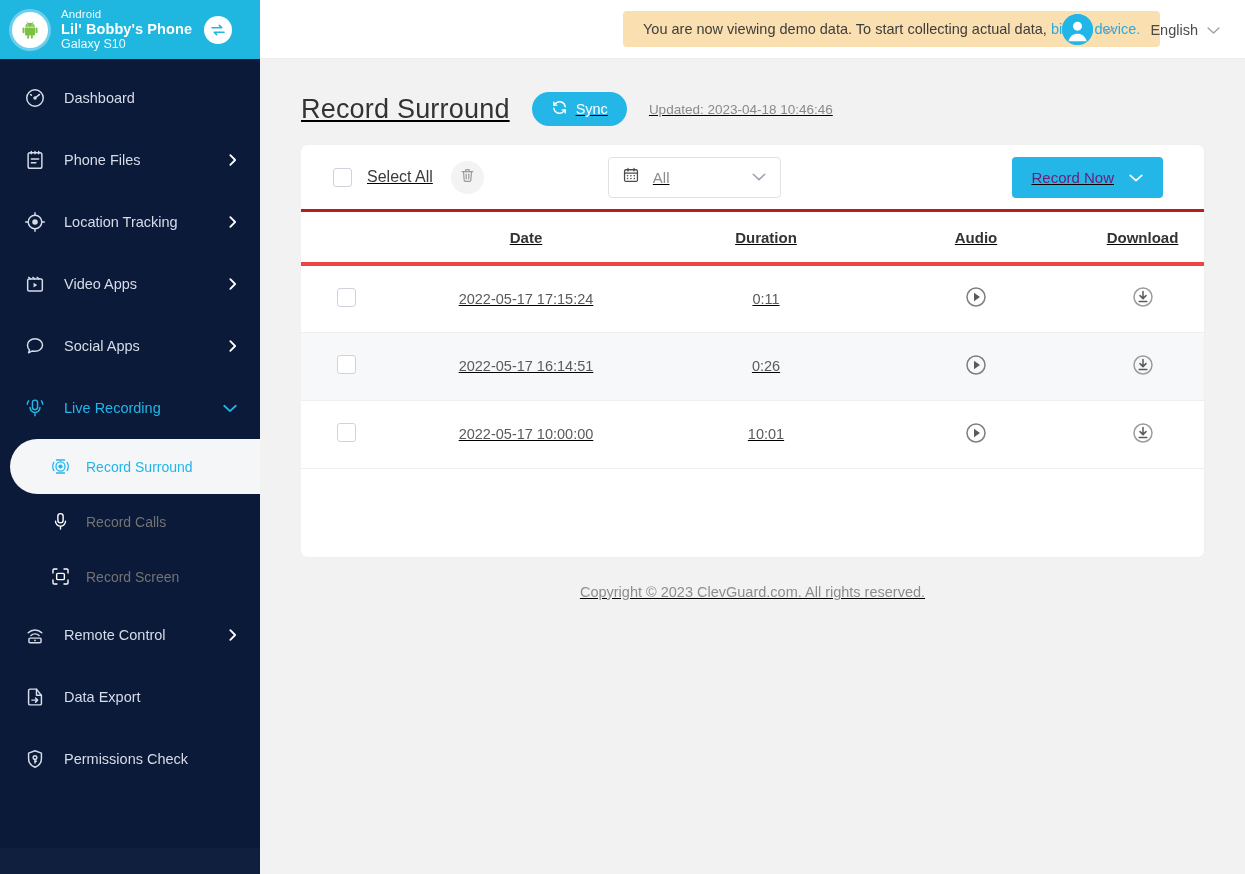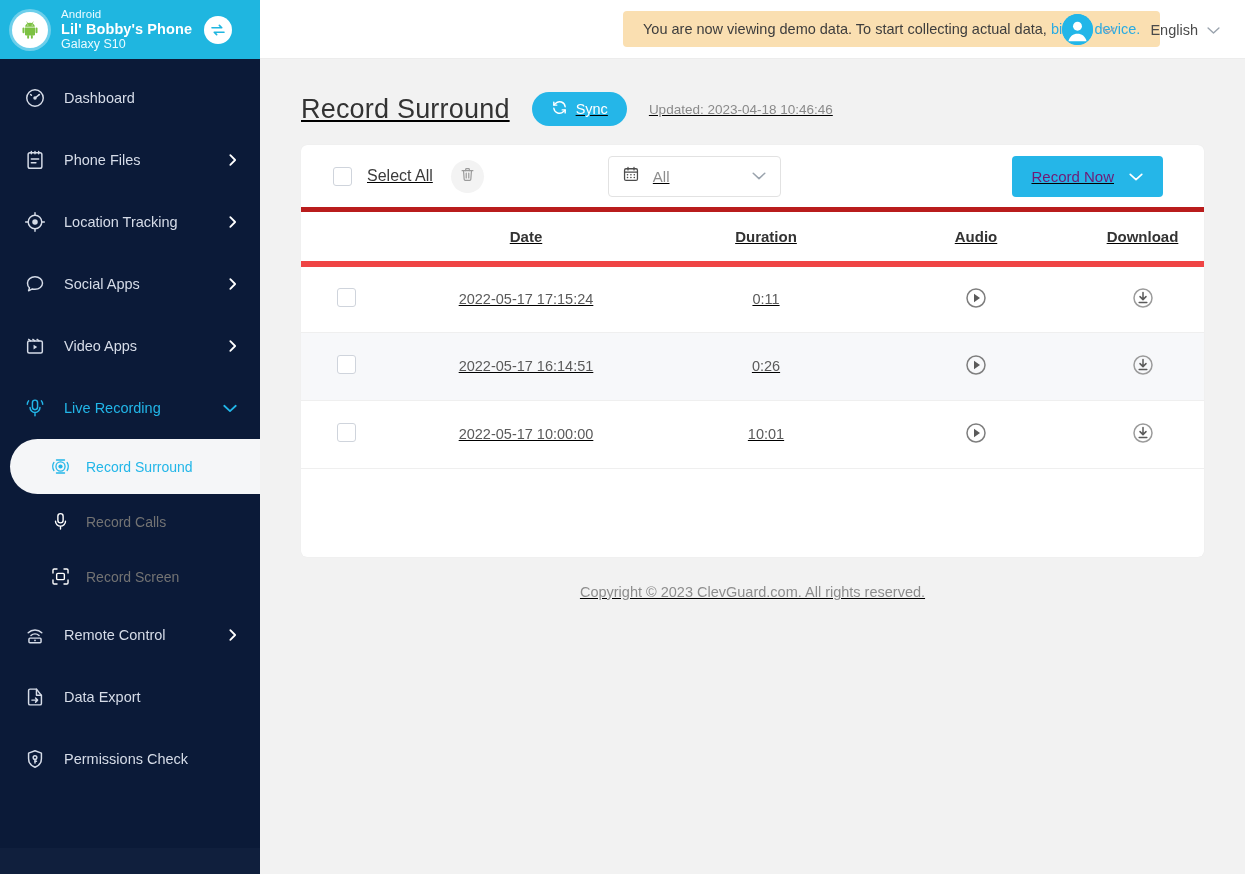--- a/index.html
+++ b/index.html
@@ -137,21 +137,21 @@
   .card {
     background: #ffffff; border-radius: 6px;
     margin-top: 8px;
     height: 412px;
     display: flex; flex-direction: column;
     box-shadow: 0 0 1px rgba(0,0,0,.08);
   }
   .card-toolbar {
     height: 67px; display: flex; align-items: center;
     padding: 0 41px 0 32px;
-    border-bottom: 5px solid #b91c1c;
+    border-bottom: 3px solid #b91c1c;
   }
   .chkbox {
     width: 19px; height: 19px; border: 1px solid #cfd4dc; border-radius: 3px;
     background: #ffffff; cursor: pointer; flex: 0 0 19px;
   }
   .select-all-label { margin-left: 15px; font-size: 16px; color: #3b3b3b; }
   .trash-btn {
     width: 33px; height: 33px; border-radius: 50%;
     background: #f3f3f3; margin-left: 18px;
     display: flex; align-items: center; justify-content: center; cursor: pointer;
@@ -169,21 +169,21 @@
     height: 41px; border-radius: 4px; background: #25b6e8;
     color: #701a75; font-size: 15px;
     display: flex; align-items: center; gap: 14px;
     padding: 0 19px; cursor: pointer; border: none;
     font-family: "Liberation Sans", sans-serif;
   }
 
   table.rec-table { width: 100%; border-collapse: collapse; table-layout: fixed; }
   table.rec-table th {
     height: 52px; font-size: 15px; color: #333333; font-weight: bold;
-    border-bottom: 6px solid #ef4444;
+    border-bottom: 4px solid #ef4444;
   }
   table.rec-table td {
     height: 68px; font-size: 14.5px; color: #5a5a5a; text-align: center;
     border-bottom: 1px solid #efefef;
   }
   tr.alt td { background: #f7f8fa; }
   .col-check { width: 90px; }
   .col-date  { width: 270px; }
   .col-dur   { width: 210px; }
   .col-audio { width: 210px; }
@@ -270,40 +270,40 @@
         <span class="chev">
           <svg width="11" height="14" viewBox="0 0 12 16" fill="none" stroke="#ffffff" stroke-width="2.1" stroke-linecap="round" stroke-linejoin="round">
               <path d="M3.5 2.5L9 8l-5.5 5.5"></path>
             </svg>
         </span>
       </div>
 
       <div class="nav-item">
         <span class="ico">
           <svg width="22" height="22" viewBox="0 0 24 24" fill="none" stroke="#d6dce8" stroke-width="1.6" stroke-linejoin="round">
-            <path d="M12 4.2c4.6 0 8.2 3 8.2 6.8s-3.6 6.8-8.2 6.8c-1 0-2-.15-2.9-.42L5 19.4l.95-3.1C4.4 15.1 3.8 13.2 3.8 11 3.8 7.2 7.4 4.2 12 4.2z"></path>
-          </svg>
-        </span>
-        <span class="lbl">Social Apps</span>
+            <rect x="4" y="6.6" width="16" height="13" rx="1.6"></rect>
+            <path d="M4.6 4.4l3 2.2M9.2 4.4l3 2.2M13.8 4.4l3 2.2"></path>
+            <path d="M10.4 10.6l4 2.6-4 2.6z" fill="#d6dce8" stroke="none"></path>
+          </svg>
+        </span>
+        <span class="lbl">Video Apps</span>
         <span class="chev">
           <svg width="11" height="14" viewBox="0 0 12 16" fill="none" stroke="#ffffff" stroke-width="2.1" stroke-linecap="round" stroke-linejoin="round">
               <path d="M3.5 2.5L9 8l-5.5 5.5"></path>
             </svg>
         </span>
       </div>
 
       <div class="nav-item">
         <span class="ico">
           <svg width="22" height="22" viewBox="0 0 24 24" fill="none" stroke="#d6dce8" stroke-width="1.6" stroke-linejoin="round">
-            <rect x="4" y="6.6" width="16" height="13" rx="1.6"></rect>
-            <path d="M4.6 4.4l3 2.2M9.2 4.4l3 2.2M13.8 4.4l3 2.2"></path>
-            <path d="M10.4 10.6l4 2.6-4 2.6z" fill="#d6dce8" stroke="none"></path>
-          </svg>
-        </span>
-        <span class="lbl">Video Apps</span>
+            <path d="M12 4.2c4.6 0 8.2 3 8.2 6.8s-3.6 6.8-8.2 6.8c-1 0-2-.15-2.9-.42L5 19.4l.95-3.1C4.4 15.1 3.8 13.2 3.8 11 3.8 7.2 7.4 4.2 12 4.2z"></path>
+          </svg>
+        </span>
+        <span class="lbl">Social Apps</span>
         <span class="chev">
           <svg width="11" height="14" viewBox="0 0 12 16" fill="none" stroke="#ffffff" stroke-width="2.1" stroke-linecap="round" stroke-linejoin="round">
               <path d="M3.5 2.5L9 8l-5.5 5.5"></path>
             </svg>
         </span>
       </div>
 
       <div class="nav-item active-parent">
         <span class="ico">
           <svg width="22" height="22" viewBox="0 0 24 24" fill="none" stroke="#22b6e8" stroke-width="1.6" stroke-linecap="round">

